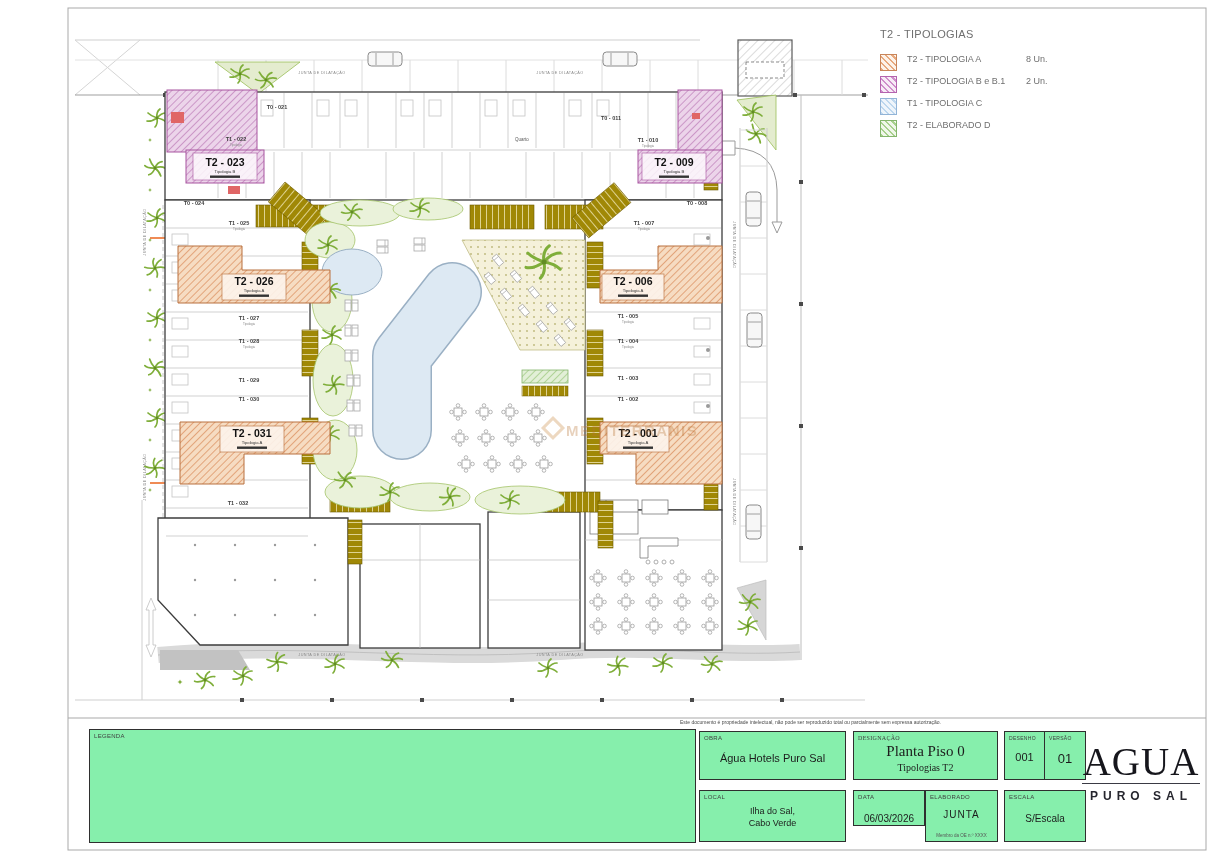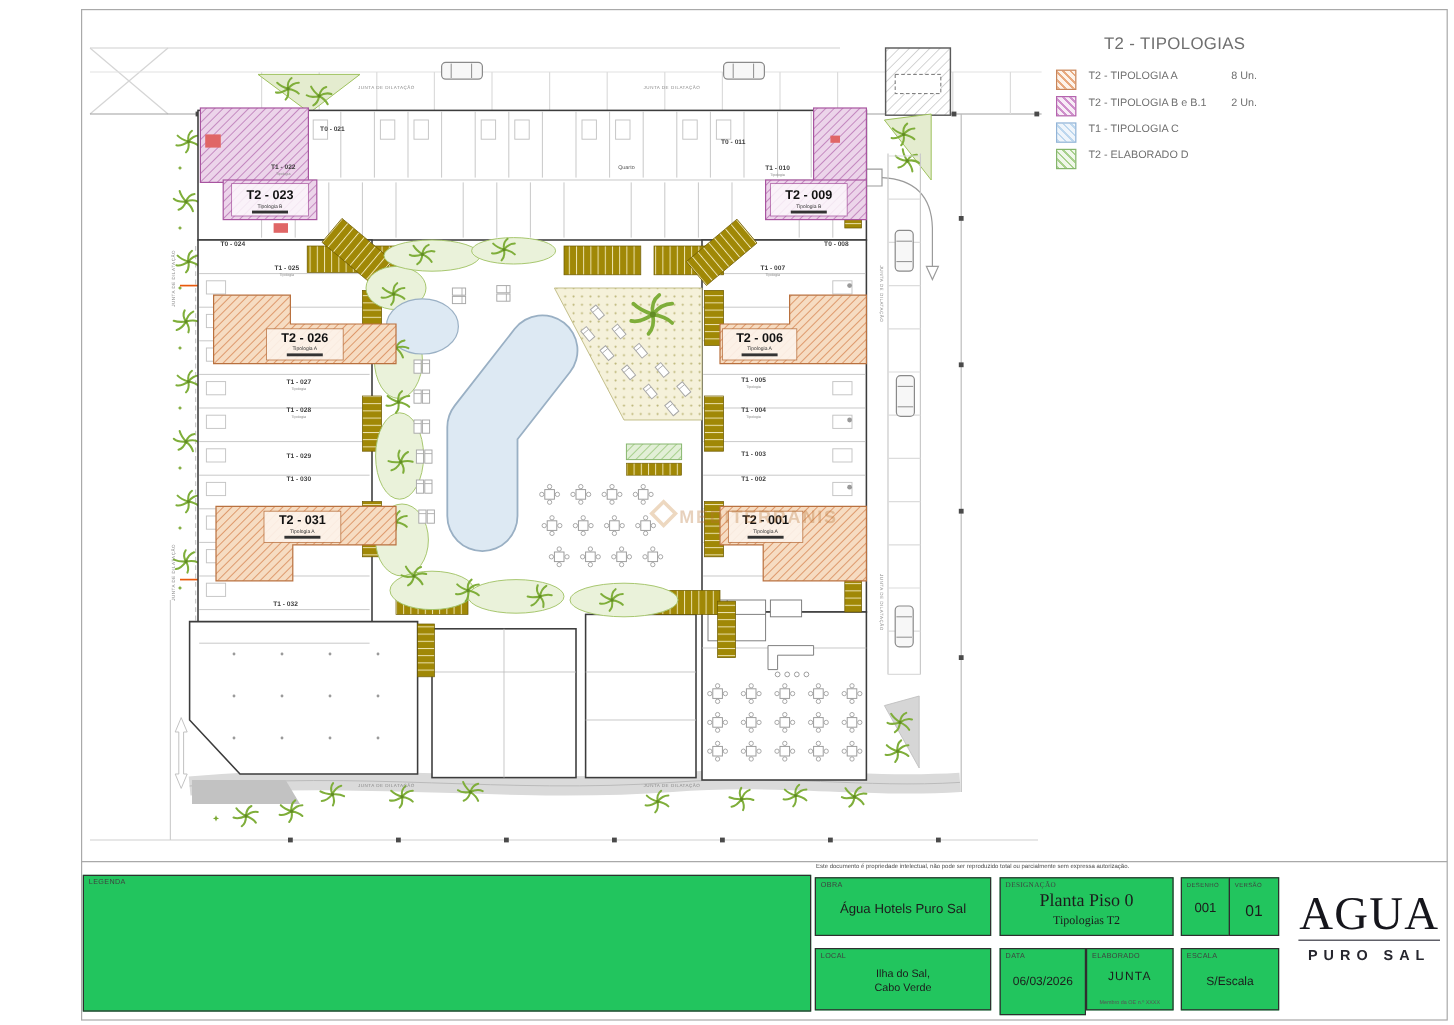--- a/index.html
+++ b/index.html
@@ -1,31 +1,31 @@
 <!DOCTYPE html>
 <html><head>
 <meta charset="utf-8">
 <style>
   html,body{margin:0;padding:0;background:#fff;}
   body{width:1212px;height:854px;position:relative;font-family:"Liberation Sans","DejaVu Sans",sans-serif;overflow:hidden;}
   
   #plan-svg{position:absolute;left:0;top:0;width:1212px;height:854px;}
   
   .legend-panel{position:absolute;left:880px;top:28px;width:300px;}
-  .legend-title{font-size:14px;color:#6f6f6f;letter-spacing:.3px;margin-bottom:14px;margin-left:40px;}
+  .legend-title{font-size:11px;color:#6f6f6f;letter-spacing:.3px;margin-bottom:14px;}
   .legend-row{display:flex;height:22px;}
   .legend-swatch{width:15px;height:15px;border:1px solid #888;margin-right:10px;flex:0 0 auto;}
   .swA{border-color:#c8855a;background:#fdf3ea repeating-linear-gradient(45deg,#e8a97e 0 1.6px,rgba(0,0,0,0) 1.6px 4.4px);}
   .swB{border-color:#b464ae;background:#f7ecf6 repeating-linear-gradient(45deg,#cf8fcb 0 1.6px,rgba(0,0,0,0) 1.6px 4.4px);}
   .swC{border-color:#92b4d7;background:#eff5fb repeating-linear-gradient(45deg,#bdd7ee 0 1.6px,rgba(0,0,0,0) 1.6px 4.4px);}
   .swD{border-color:#84b56b;background:#f0f7ea repeating-linear-gradient(45deg,#a8d08d 0 1.6px,rgba(0,0,0,0) 1.6px 4.4px);}
   .legend-label{font-size:9px;color:#6f6f6f;width:105px;}
   .legend-count{font-size:9px;color:#6f6f6f;margin-left:14px;}
   
-  .tb-box{position:absolute;border:1px solid #2f2f2f;background:#22c55e;box-sizing:border-box;}
+  .tb-box{position:absolute;border:1px solid #2f2f2f;background:#86efac;box-sizing:border-box;margin-left:20px;}
   .tb-label{position:absolute;left:4px;top:3px;font-size:6px;color:#3f3f3f;letter-spacing:.3px;}
   .tb-center{position:absolute;left:0;right:0;text-align:center;color:#1c1c1c;}
   .disclaimer{position:absolute;left:680px;top:719px;font-size:5px;color:#4a4a4a;}
   
   .logo{position:absolute;left:1078px;top:742px;width:126px;text-align:center;color:#16161c;}
   .logo-name{font-family:"Liberation Serif","DejaVu Serif",serif;font-size:39px;line-height:40px;letter-spacing:1px;}
   .logo-rule{border:none;border-top:1.5px solid #3a3a44;margin:1px 4px 5px 4px;}
   .logo-sub{font-size:12px;letter-spacing:5px;font-weight:bold;color:#26262e;}
   text{font-family:"Liberation Sans","DejaVu Sans",sans-serif;}
 </style>
@@ -628,21 +628,21 @@
   <div class="tb-label" style="font-size:5px;">VERSÃO</div>
   <div class="tb-center" style="top:19px;font-size:13px;">01</div>
 </div>
 
 <div class="tb-box" style="left:679px;top:790px;width:147px;height:52px;">
   <div class="tb-label">LOCAL</div>
   <div class="tb-center" style="top:15px;font-size:9px;text-align:center;">Ilha do Sal,</div>
   <div class="tb-center" style="top:27px;font-size:9px;">Cabo Verde</div>
 </div>
 
-<div class="tb-box" style="left:833px;top:790px;width:72px;height:56px;">
+<div class="tb-box" style="left:833px;top:790px;width:72px;height:36px;">
   <div class="tb-label">DATA</div>
   <div class="tb-center" style="top:22px;font-size:10px;">06/03/2026</div>
 </div>
 
 <div class="tb-box" style="left:905px;top:790px;width:73px;height:52px;">
   <div class="tb-label">ELABORADO</div>
   <div class="tb-center" style="top:18px;font-size:10px;letter-spacing:1px;">JUNTA</div>
   <div class="tb-center" style="top:42px;font-size:4.5px;color:#555;">Membro da OE n.º XXXX</div>
 </div>
 

